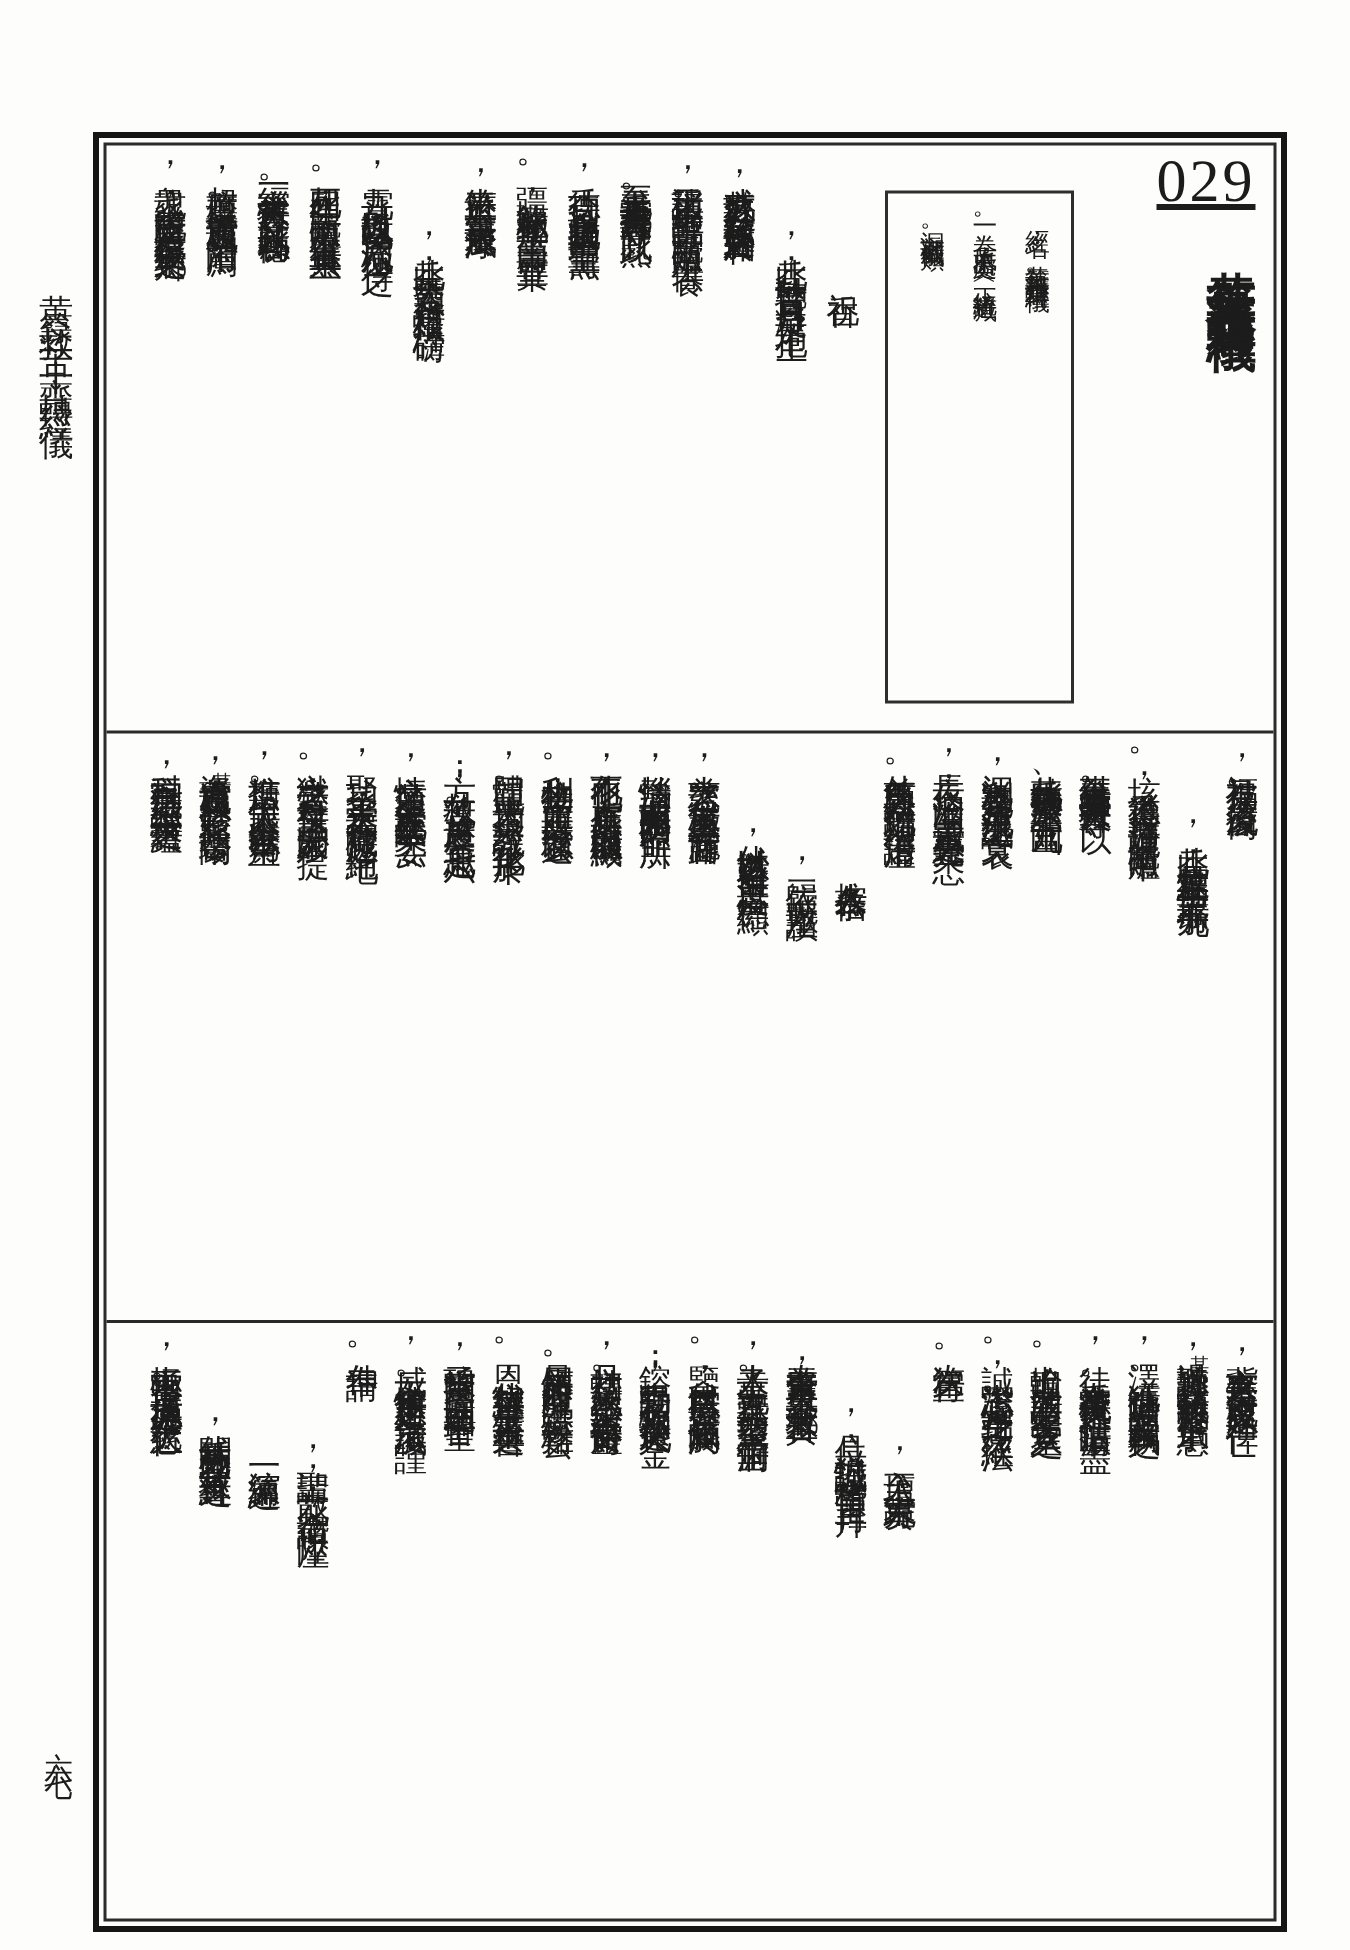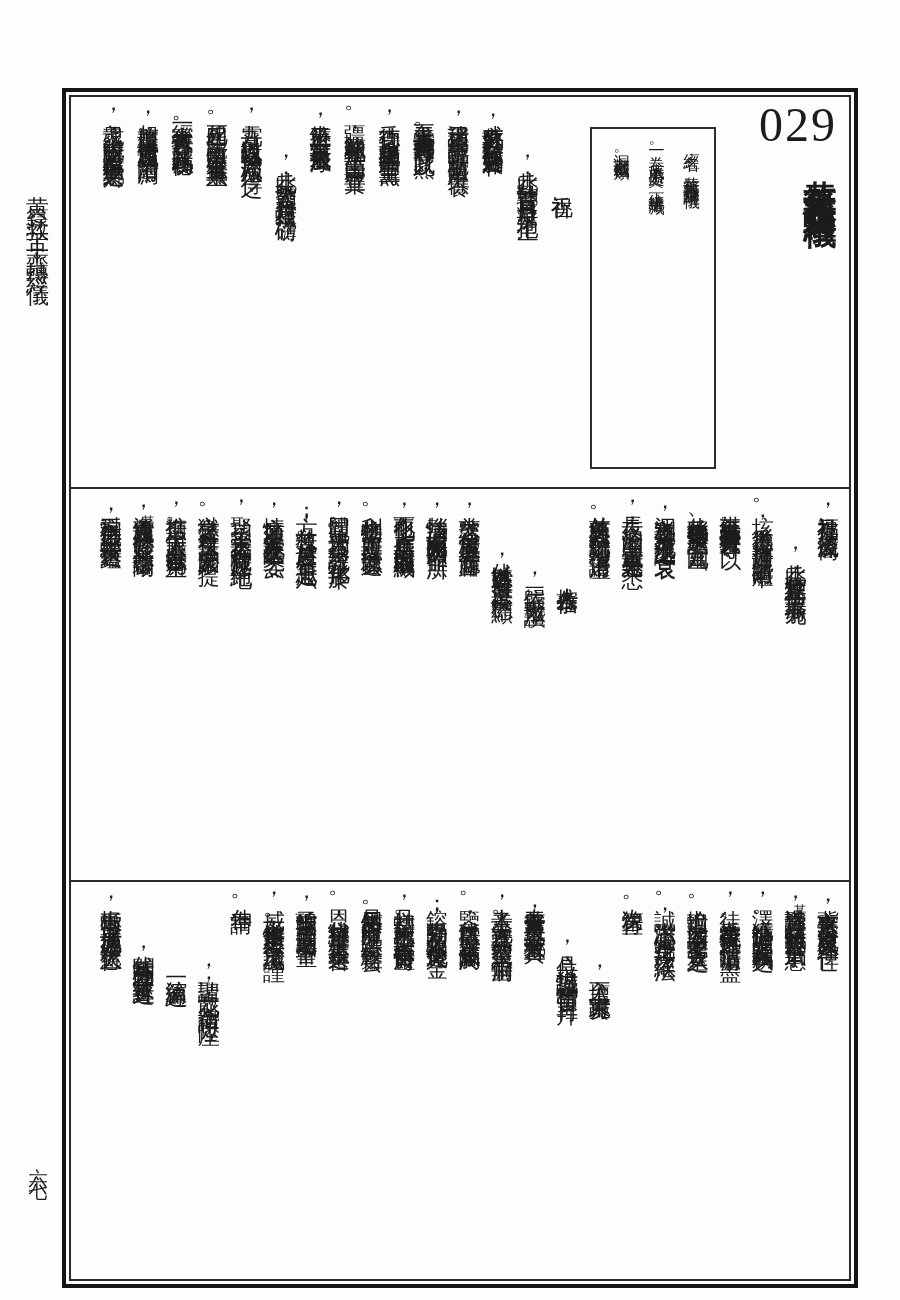--- a/index.html
+++ b/index.html
@@ -43,21 +43,21 @@
   .col{line-height:32.6px;white-space:nowrap;}
   .reg-top .col{line-height:34.5px;}
   
   .p{margin-inline-start:-6px;margin-inline-end:-7px;}
   
   .sm{display:inline-block;font-size:13px;transform:translate(4px,0);margin-inline-start:-1px;margin-inline-end:-2px;}
 
   
   .folio{
     position:absolute;top:0px;right:12px;
-    font-size:48px;letter-spacing:2px;font-weight:500;
+    font-size:40px;letter-spacing:2px;font-weight:500;text-decoration:underline;
   }
   .main-title{
     position:absolute;top:57px;right:13px;
     font-size:33px;font-weight:bold;letter-spacing:4.5px;line-height:1;
   }
   .colophon-box{
     position:absolute;top:30px;right:133px;
     width:112px;height:318px;
     border:2px solid #2e2e2e;
     padding:12px 5px 8px 5px;

